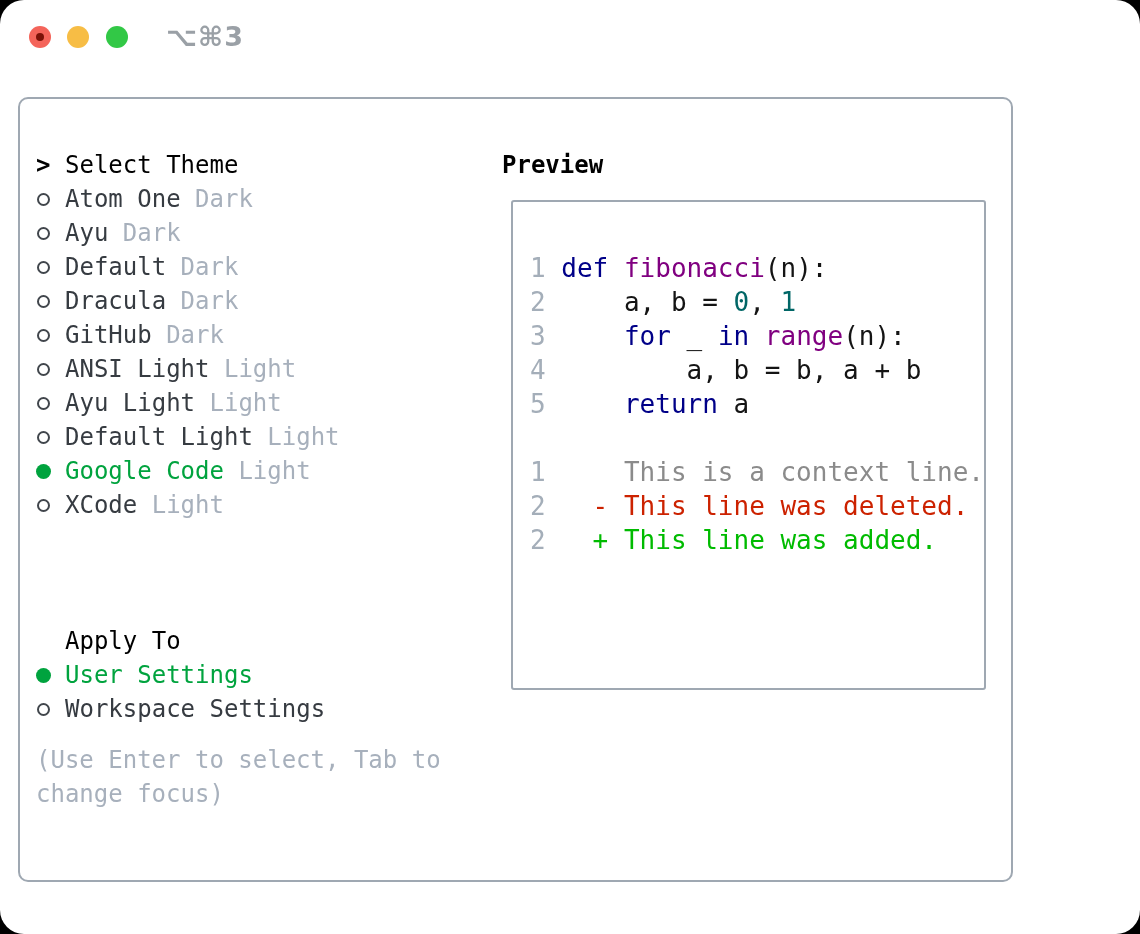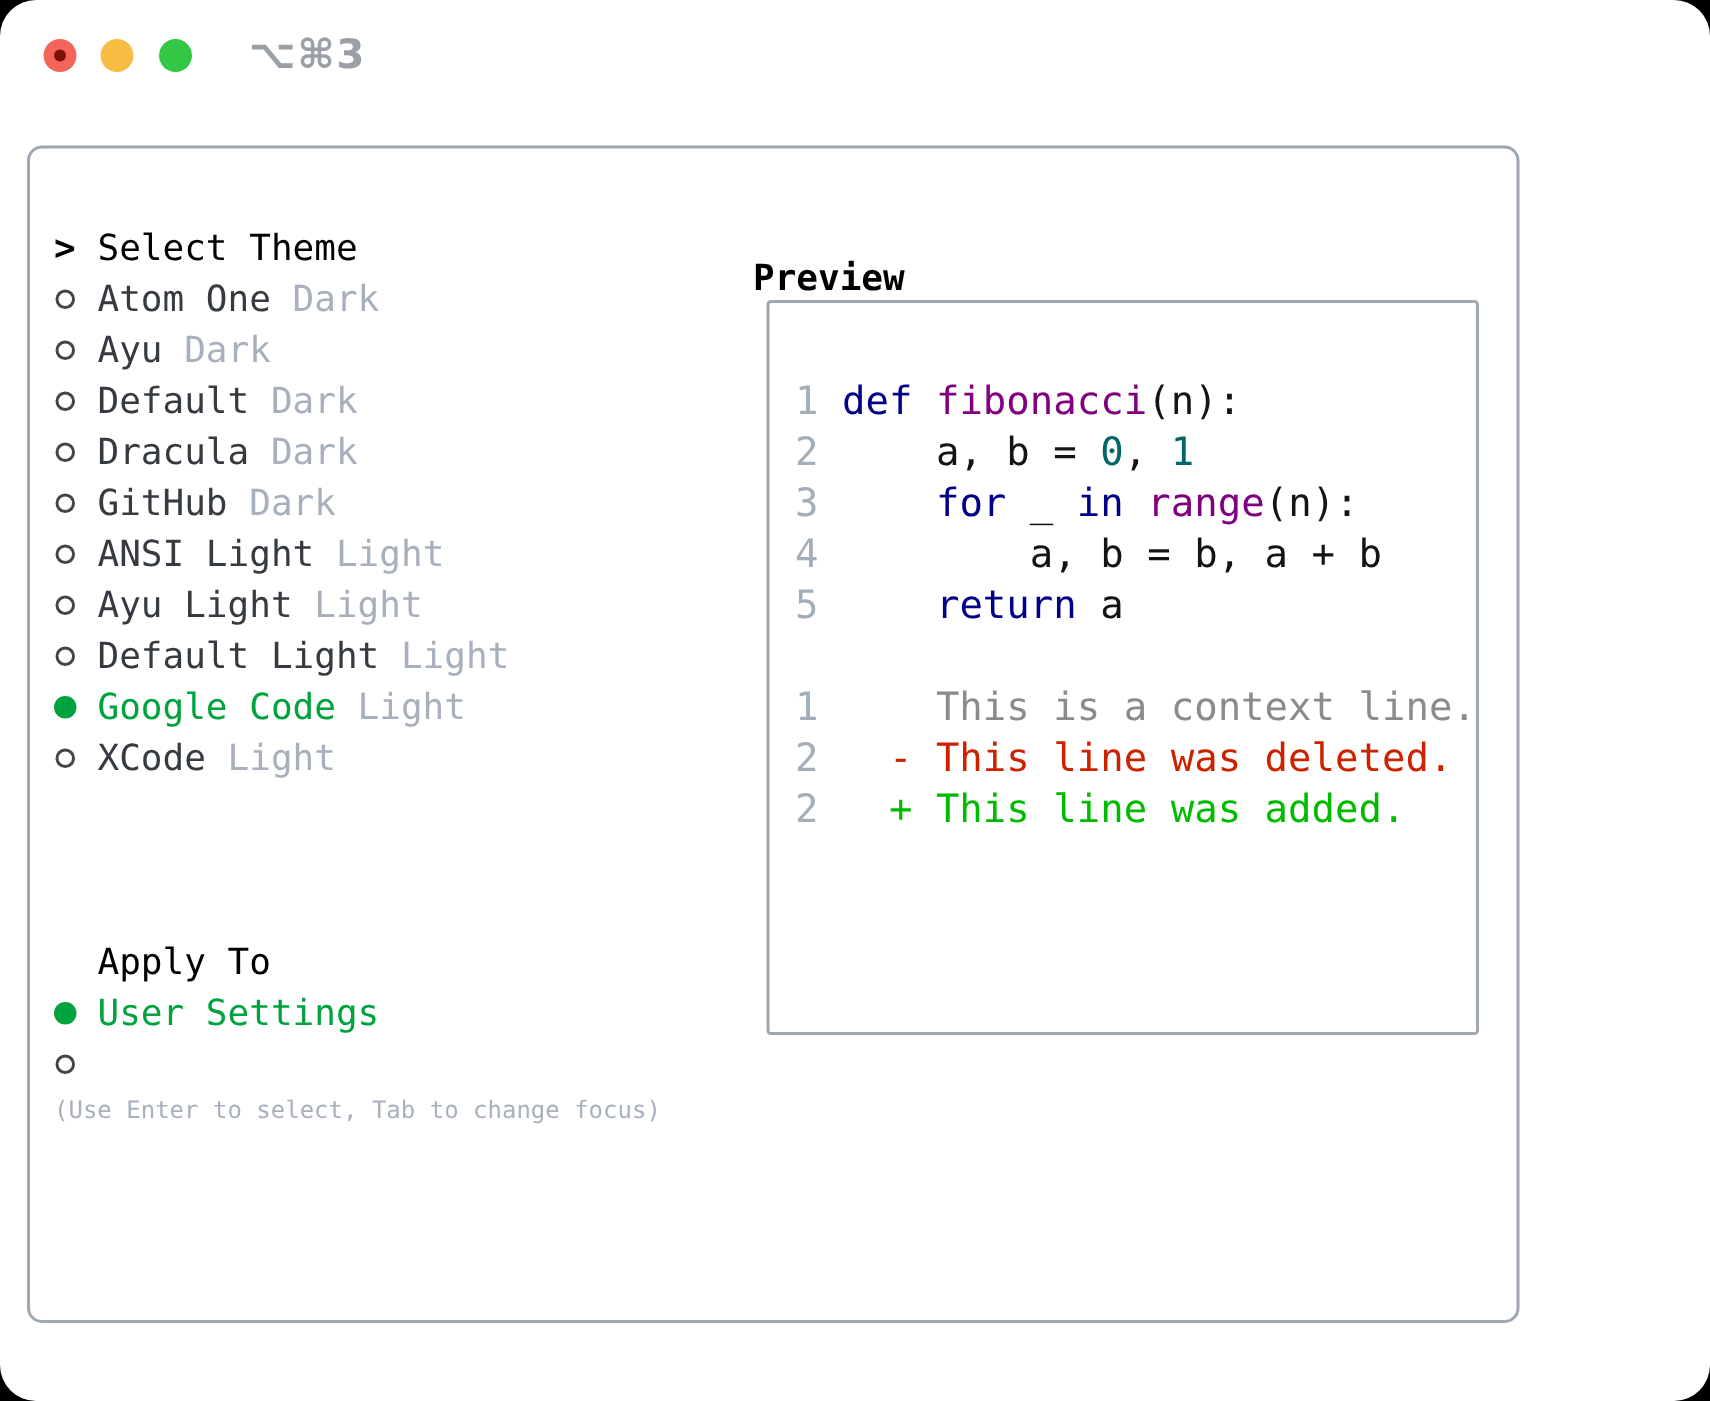--- a/index.html
+++ b/index.html
@@ -30,26 +30,26 @@
   .marker{width:29px;display:flex;align-items:center;justify-content:flex-start;flex:none;}
   .prompt{font-weight:bold;color:#000;}
   .hdr{font-weight:normal;color:#000;}
   .hdr2{color:#000;}
   .ring{width:13px;height:13px;border:2px solid var(--ring);border-radius:50%;
         box-sizing:border-box;margin-left:1px;}
   .dotsel{width:15px;height:15px;border-radius:50%;background:var(--selected_green);flex:none;}
   .variant{color:var(--muted);}
   .sel-label{color:var(--selected_green);}
 
-  .hint{position:absolute;left:16px;top:624px;width:430px;font-size:16px;line-height:34px;
+  .hint{position:absolute;left:16px;top:644px;width:430px;font-size:24px;line-height:34px;
         color:var(--muted);}
 
   
   .preview-title{position:absolute;left:482px;top:52px;font-weight:bold;font-size:24px;
-                 color:#000;margin-top:20px;}
+                 color:#000;}
   .preview-box{position:absolute;left:491px;top:101px;width:475px;height:490px;
                box-sizing:border-box;border:2px solid var(--border);border-radius:3px;
                padding:49px 0 0 17px;overflow:hidden;}
   .codeline{height:34px;line-height:34px;font-size:26px;white-space:pre;color:var(--plain);}
   .tok-keyword{color:var(--keyword);}
   .tok-typename{color:var(--typename);}
   .tok-literal{color:var(--literal);}
   .tok-plain{color:var(--plain);}
   .ln{color:var(--line_number);}
   .diff-context{color:var(--context);}
@@ -88,21 +88,21 @@
         <div class="row"><span class="marker"><span class="ring"></span></span><span><span>XCode </span><span class="variant">Light</span></span></div>
       </div>
 
     <div class="rows apply">
       <div class="row">
         <span class="marker"></span>
         <span class="hdr2">Apply To</span>
       </div>
 
     <div class="row"><span class="marker"><span class="dotsel"></span></span><span><span class="sel-label">User Settings</span></span></div>
-        <div class="row"><span class="marker"><span class="ring"></span></span></div>
+        <div class="row"><span class="marker"><span class="ring"></span></span><span><span>Workspace Settings</span></span></div>
       </div>
 
     <div class="hint">(Use Enter to select, Tab to change focus)</div>
 
     <div class="preview-title">Preview</div>
 
     <div class="preview-box">
 
     <div class="codeline"><span class="ln">1</span> <span class="tok-keyword">def</span><span class="tok-plain"> </span><span class="tok-typename">fibonacci</span><span class="tok-plain">(n):</span></div>
         <div class="codeline"><span class="ln">2</span> <span class="tok-plain">    a, b = </span><span class="tok-literal">0</span><span class="tok-plain">, </span><span class="tok-literal">1</span></div>

